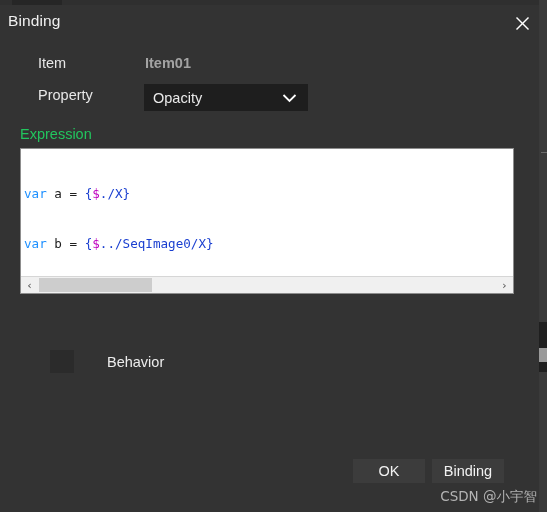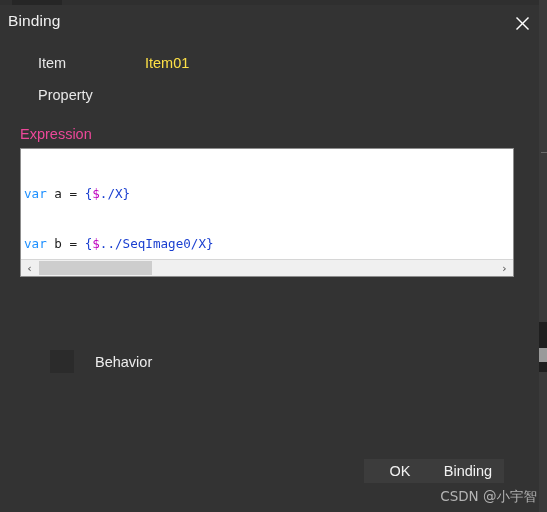--- a/index.html
+++ b/index.html
@@ -68,21 +68,22 @@
   .lbl {
     position: absolute;
     left: 38px; top: 0;
     font-size: 14.5px;
     color: #e8e8e8;
   }
   .row-item .val {
     position: absolute;
     left: 145px; top: 0;
     font-size: 14.5px;
-    color: #fde047;
+    color: #a3a3a3;
+    font-weight: bold;
   }
   .row-property .lbl { top: 3px; }
 
   .dropdown {
     position: absolute;
     left: 144px; top: 0;
     width: 164px; height: 27px;
     background: #1e1e1e;
     display: flex;
     align-items: center;
@@ -98,26 +99,26 @@
     right: 11px; top: 50%;
     transform: translateY(-50%);
     line-height: 0;
   }
 
   
   .expr-label {
     position: absolute;
     left: 20px; top: 126px;
     font-size: 14.5px;
-    color: #ec4899;
+    color: #22c55e;
   }
   .editor {
     position: absolute;
     left: 20px; top: 148px;
-    width: 494px; height: 129px;
+    width: 494px; height: 146px;
     background: #ffffff;
     border: 1px solid #8d8d8d;
     box-sizing: border-box;
     overflow: hidden;
   }
   .code {
     position: absolute;
     left: 3px; top: 4px;
     font-family: "DejaVu Sans Mono", "Liberation Mono", monospace;
     font-size: 12.6px;
@@ -170,41 +171,41 @@
     left: 50px; top: 350px;
     display: flex;
     align-items: center;
   }
   .checkbox {
     width: 24px; height: 23px;
     background: #2b2b2b;
     cursor: pointer;
   }
   .behavior-label {
-    margin-left: 21px;
+    margin-left: 33px;
     font-size: 14.5px;
     color: #ededed;
     text-align: right;
   }
 
   
   .btn {
     position: absolute;
     height: 24px;
     background: #3c3c3c;
     color: #f2f2f2;
     font-size: 14.5px;
     display: flex;
     align-items: center;
     justify-content: center;
     cursor: pointer;
     border: none;
     font-family: "Liberation Sans", sans-serif;
   }
-  .btn-ok     { left: 364px; top: 459px; width: 72px; text-align: right; }
+  .btn-ok     { left: 353px; top: 459px; width: 72px; text-align: right; }
   .btn-cancel { left: 432px; top: 459px; width: 72px; }
 
   
   .watermark {
     position: absolute;
     right: 10px; bottom: 6px;
     font-size: 13.5px;
     color: #b4b4b4;
     font-family: "DejaVu Sans", sans-serif;
     margin-top: 44px;
@@ -261,20 +262,28 @@
   </div>
 </div>
 
 <div class="row-item">
   <div class="lbl">Item</div>
   <div class="val">Item01</div>
 </div>
 
 <div class="row-property">
   <div class="lbl">Property</div>
+  <div class="dropdown">
+    <span class="dd-value">Opacity</span>
+    <span class="dd-chev">
+      <svg width="15" height="10" viewBox="0 0 15 10">
+        <polyline points="1.5,2 7.5,8 13.5,2" fill="none" stroke="#ffffff" stroke-width="1.8"></polyline>
+      </svg>
+    </span>
+  </div>
 </div>
 
 <div class="expr-label">Expression</div>
 
 <div class="editor">
   <div class="code">
     <span class="ln"><span class="tk-kw">var</span><span class="tk-var"> a = </span><span class="tk-br">{</span><span class="tk-dollar">$</span><span class="tk-path">./X</span><span class="tk-br">}</span></span>
     <span class="ln"><span class="tk-kw">var</span><span class="tk-var"> b = </span><span class="tk-br">{</span><span class="tk-dollar">$</span><span class="tk-path">../SeqImage0/X</span><span class="tk-br">}</span></span>
     <span class="ln">&nbsp;</span>
     

